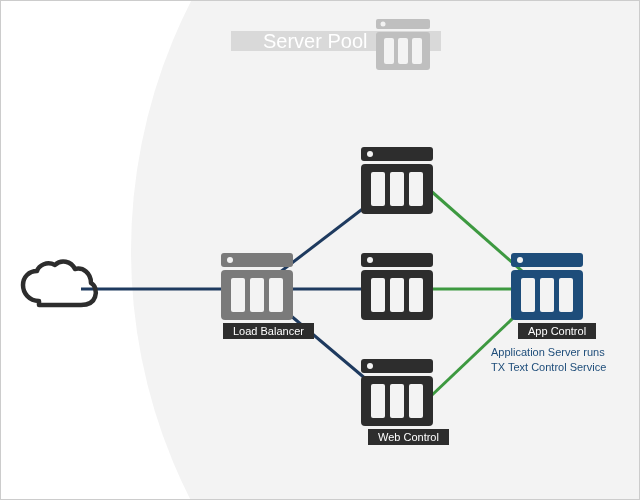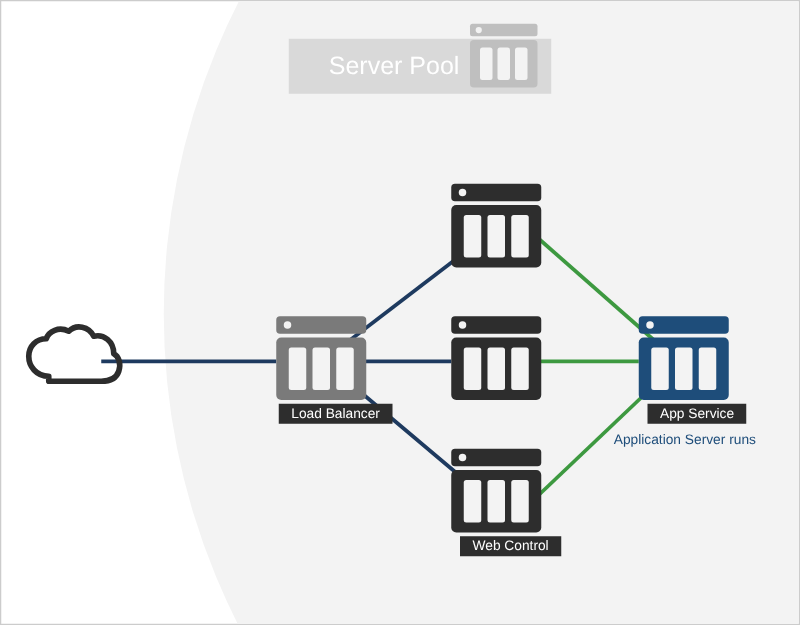--- a/index.html
+++ b/index.html
@@ -26,21 +26,21 @@
       border-radius: 50%;
       left: 130px;
       top: -300px;
       z-index: 0;
     }
     .server-pool-bar {
       position: absolute;
       top: 30px;
       left: 230px;
       width: 210px;
-      height: 44px;
+      height: 20px;
       background: #d9d9d9;
       z-index: 1;
       display: flex;
       align-items: center;
       padding-left: 32px;
       font-family: 'Segoe UI Light', 'Segoe UI', Arial;
       font-weight: 300;
       font-size: 20px;
       color: #fff;
     }
@@ -156,18 +156,19 @@
       <circle cx="9" cy="7" r="3" fill="#f3f3f3"></circle>
       <rect x="0" y="17" width="72" height="50" rx="4" fill="#1e4d7a"></rect>
       <rect x="10" y="25" width="14" height="34" rx="2" fill="#f3f3f3"></rect>
       <rect x="29" y="25" width="14" height="34" rx="2" fill="#f3f3f3"></rect>
       <rect x="48" y="25" width="14" height="34" rx="2" fill="#f3f3f3"></rect>
     </g>
   </svg>
 
   <div class="label-box" style="left:222px; top:322px;">Load Balancer</div>
   <div class="label-box" style="left:367px; top:428px;">Web Control</div>
-  <div class="label-box" style="left:517px; top:322px;">App Service</div>
+  <div class="label-box" style="left:517px; top:322px;">App Control</div>
 
   <div class="desc-text" style="left:490px; top:344px; width:120px;">
     <span>Application Server runs</span><br>
+    <span>TX Text Control Service</span>
   </div>
 </div>
 
 </body></html>

